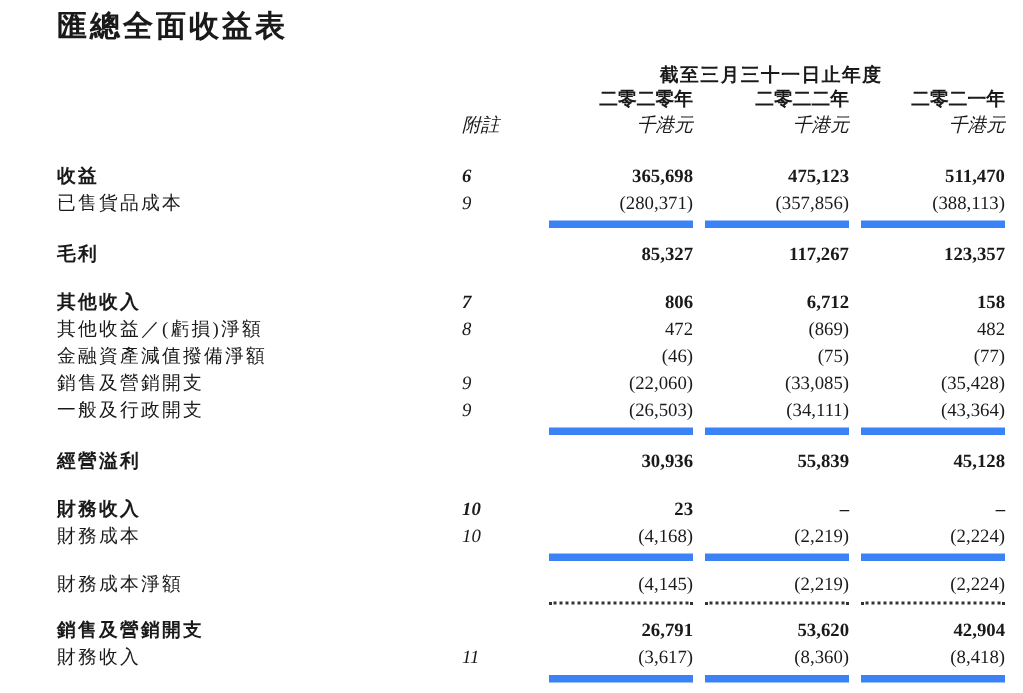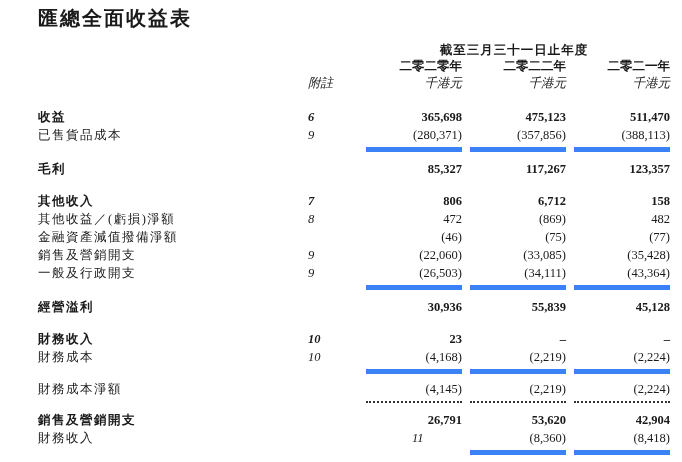--- a/index.html
+++ b/index.html
@@ -163,20 +163,21 @@
       <div class="label">銷售及營銷開支</div>
       <div class="note"></div>
       <div class="val">26,791</div>
       <div class="val">53,620</div>
       <div class="val">42,904</div>
     </div>
 
     <div class="row u-solid">
       <div class="label">財務收入</div>
       <div class="note">11</div>
+      <div class="val">(3,617)</div>
       <div class="val">(8,360)</div>
       <div class="val">(8,418)</div>
     </div>
 
     <div class="row bold u-double mt-s">
       <div class="label">年內溢利</div>
       <div class="note"></div>
       <div class="val">23,174</div>
       <div class="val">45,260</div>
       <div class="val">34,486</div>

